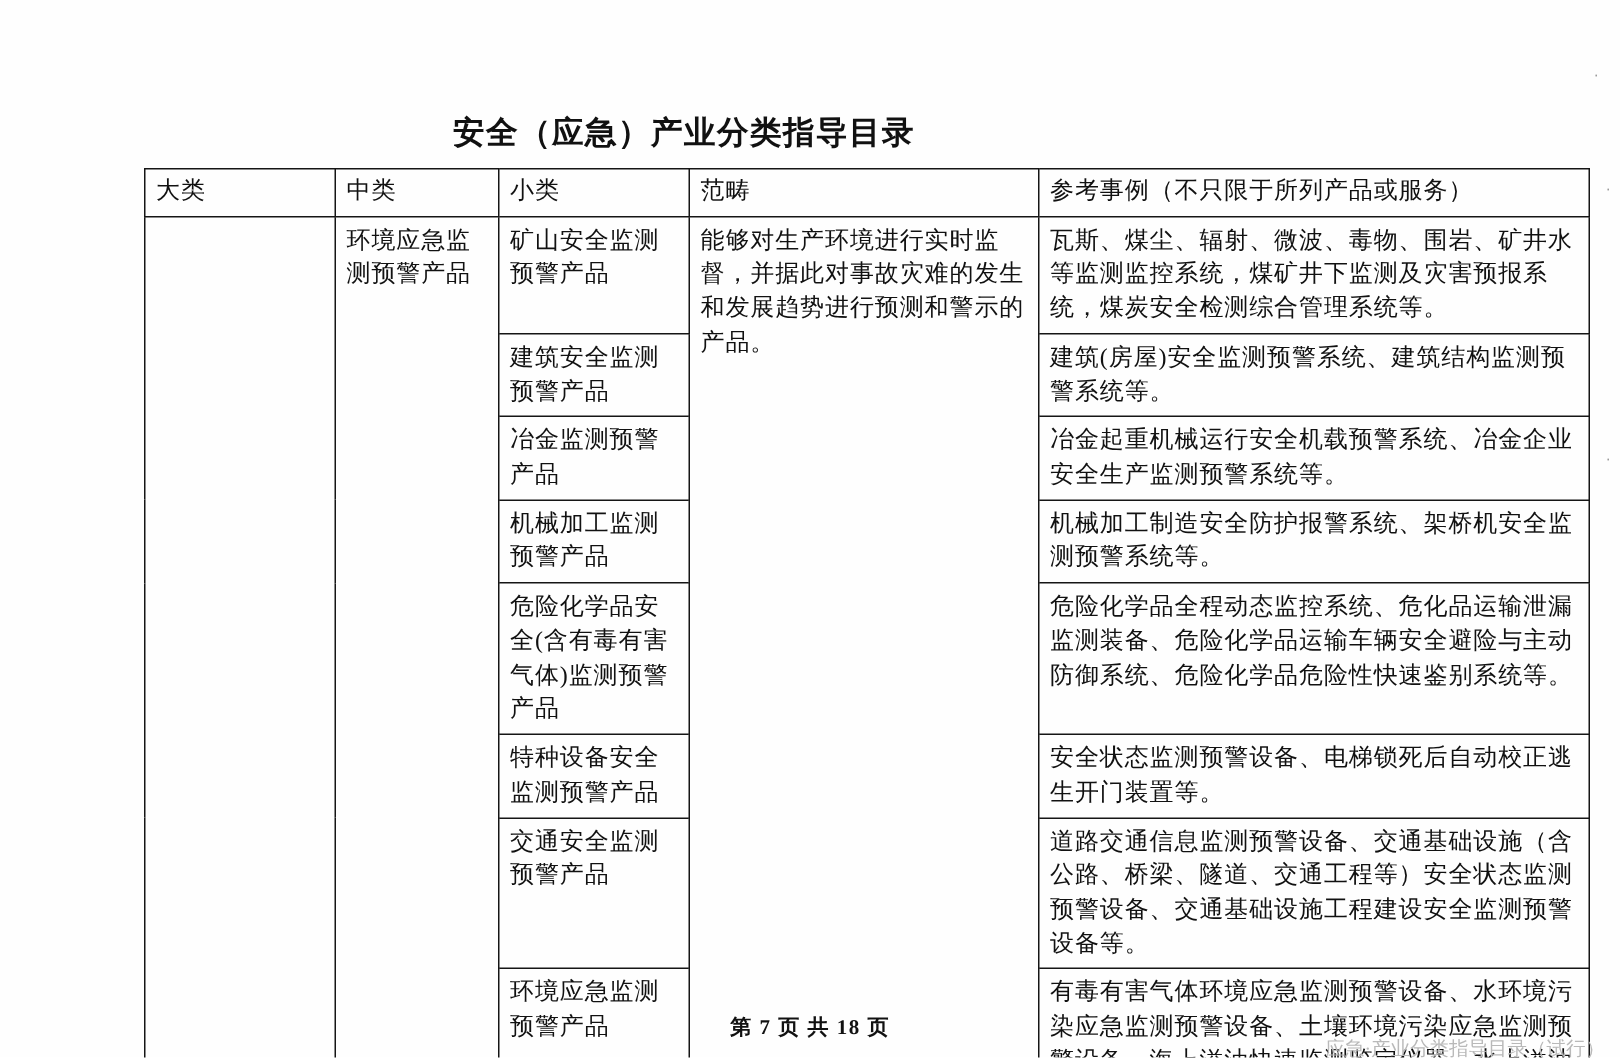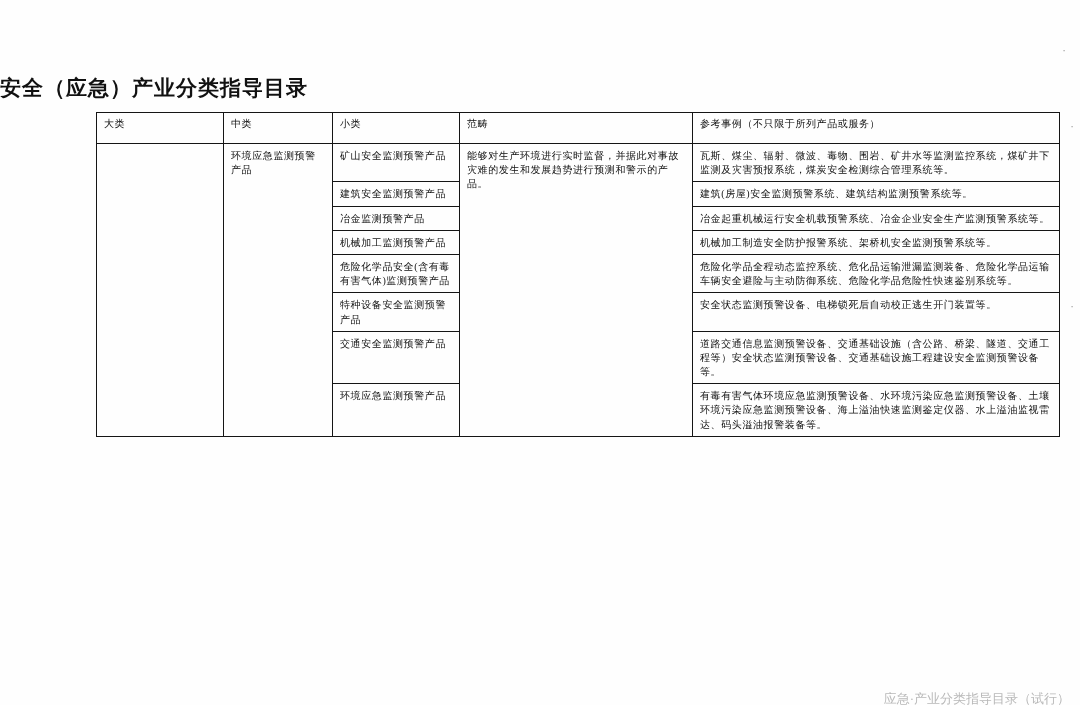--- a/index.html
+++ b/index.html
@@ -21,38 +21,39 @@
     top: 0;
     width: 1080px;
     height: 705px;
     background: #fefefe;
   }
   .doc-title {
     position: absolute;
     left: 0;
     top: 74px;
     width: 912px;
+    text-align: center;
     font-size: 21px;
     font-weight: bold;
     letter-spacing: 1px;
     font-family: "Liberation Serif", "DejaVu Serif", serif;
   }
   table.catalog {
     position: absolute;
     left: 96px;
     top: 112px;
     width: 888px;
     border-collapse: collapse;
     table-layout: fixed;
   }
   table.catalog td, table.catalog th {
     border: 1px solid #151515;
     vertical-align: top;
     padding: 5px 7px 4px 7px;
-    font-size: 10px;
+    font-size: 16px;
     line-height: 1.42;
     font-family: "Liberation Serif", "DejaVu Serif", serif;
     text-align: left;
     font-weight: normal;
     letter-spacing: 0.6px;
   }
   table.catalog thead td {
     height: 22px;
     padding-top: 4px;
     padding-bottom: 4px;
@@ -143,19 +144,20 @@
         <td class="col-minor">交通安全监测预警产品</td>
         <td class="col-examples justify">道路交通信息监测预警设备、交通基础设施（含公路、桥梁、隧道、交通工程等）安全状态监测预警设备、交通基础设施工程建设安全监测预警设备等。</td>
       </tr>
       <tr>
         <td class="col-minor">环境应急监测预警产品</td>
         <td class="col-examples justify">有毒有害气体环境应急监测预警设备、水环境污染应急监测预警设备、土壤环境污染应急监测预警设备、海上溢油快速监测鉴定仪器、水上溢油监视雷达、码头溢油报警装备等。</td>
       </tr>
     </tbody>
   </table>
 
+  <div class="footer">第 7 页 共 18 页</div>
 
   <div class="edge-mark mark-tr">·</div>
   <div class="edge-mark mark-r1">·</div>
   <div class="edge-mark mark-r2">·</div>
   <div class="edge-mark mark-br">应急·产业分类指导目录（试行）</div>
 
 </div>
 
 </body></html>

